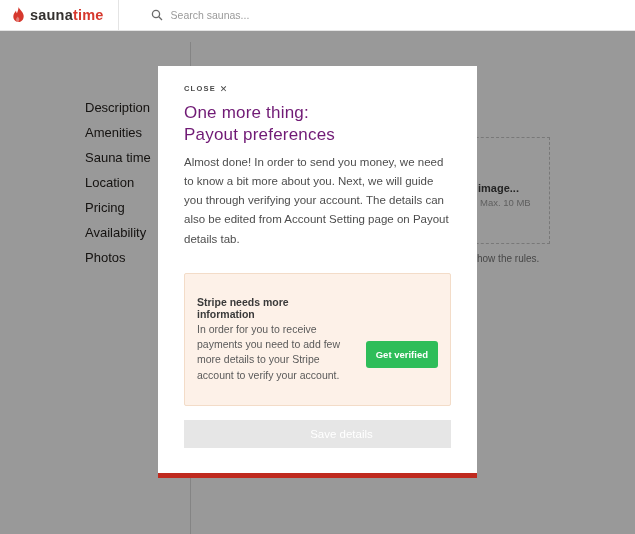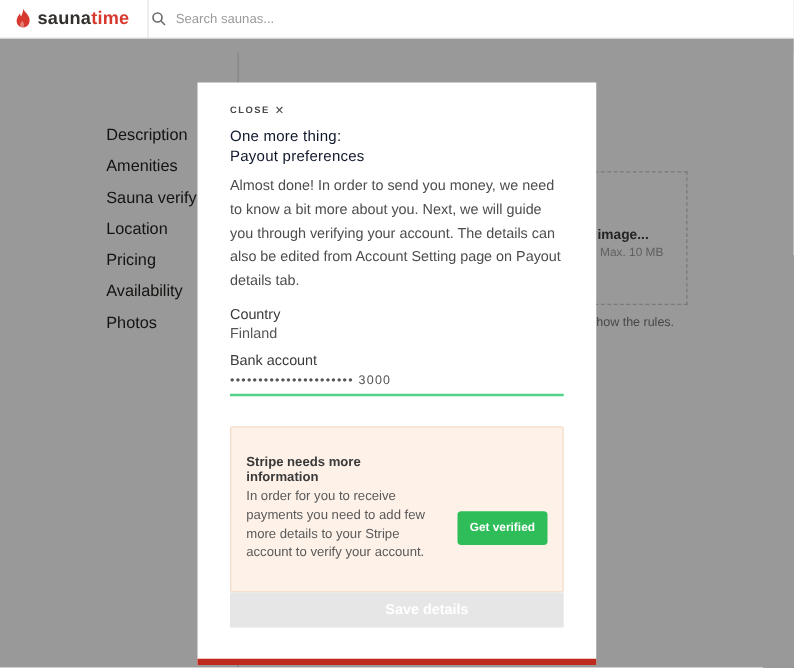--- a/index.html
+++ b/index.html
@@ -13,21 +13,21 @@
   
   .header {
     position:absolute; top:0; left:0; width:635px; height:31px;
     background:#fff; border-bottom:1px solid #e4e4e4;
     display:flex; align-items:center; z-index:30;
   }
   .brand { display:flex; align-items:center; gap:5px; padding:0 14px 0 12px; cursor:pointer; }
   .brand-text { font-size:14.5px; font-weight:700; letter-spacing:.2px; color:#33302e; }
   .brand-text .accent { color:#d6382d; }
   .header-divider { width:1px; height:31px; background:#e4e4e4; }
-  .search { display:flex; align-items:center; gap:8px; padding-left:2px; flex:1; }
+  .search { display:flex; align-items:center; gap:8px; padding-left:32px; flex:1; }
   .search input {
     border:none; outline:none; font-size:10.5px; color:#444; width:180px;
     font-family:"Liberation Sans", sans-serif;
   }
   .search input::placeholder { color:#9a9a9a; }
   .header-right { display:flex; align-items:center; gap:16px; padding-right:10px; }
   .add-sauna { color:#d6382d; font-size:10.5px; font-weight:600; cursor:pointer; }
   .inbox { color:#333; font-size:10.5px; font-weight:600; cursor:pointer; }
   .avatar {
     width:19px; height:19px; border-radius:50%; background:#d6382d;
@@ -60,21 +60,21 @@
     position:absolute; left:158px; top:66px; width:319px; z-index:50;
     background:#fff;
   }
   .modal-inner { padding:11px 26px 0 26px; }
   .close-row { text-align:left; }
   .close-btn {
     display:inline-flex; align-items:center; gap:4px; cursor:pointer;
     font-size:7.5px; font-weight:700; letter-spacing:1.2px; color:#4a4a4a;
   }
   .close-x { font-size:9px; font-weight:400; }
-  .modal-title { margin-top:7px; font-size:12px; line-height:1.32; font-weight:500; color:#0f172a; letter-spacing:.2px; }
+  .modal-title { margin-top:7px; font-size:17px; line-height:1.32; font-weight:500; color:#701a75; letter-spacing:.2px; }
   .modal-body-text { margin-top:6px; font-size:11.5px; line-height:1.67; color:#4d4d4d; }
 
   .form { margin-top:9px; }
   .field-label { font-size:11.5px; color:#3a3a3a; line-height:14px; }
   .field-value { font-size:11.5px; color:#555; line-height:15px; margin-top:1px; }
   .bank-group { margin-top:7px; }
   .bank-value {
     font-size:10px; letter-spacing:1px; color:#555; margin-top:3px;
     padding-bottom:5px; border-bottom:2px solid #52d389; width:100%;
   }
@@ -87,38 +87,38 @@
   .notice-title { font-size:10.5px; font-weight:700; color:#3a3a3a; line-height:12px; margin-bottom:2px; }
   .notice-body { font-size:10.5px; color:#5a5a5a; line-height:1.45; }
   .verify-btn {
     background:#2ebd59; color:#fff; border:none; border-radius:3px;
     font-size:9.5px; font-weight:700; padding:8px 10px; cursor:pointer; white-space:nowrap;
     font-family:"Liberation Sans", sans-serif;
     margin-top:30px;
   }
 
   .save-btn {
-    margin-top:0; width:100%; height:28px; background:#e6e6e6; border:none;
-    color:#fff; font-size:11.5px; font-weight:700; cursor:default;
+    margin-top:14px; width:100%; height:28px; background:#e6e6e6; border:none;
+    color:#fff; font-size:11.5px; font-weight:400; cursor:default;
     font-family:"Liberation Sans", sans-serif;
     padding-left:48px;
   }
   .modal-spacer { height:25px; }
   .modal-bottom-bar { height:5px; background:#bf2a1f; }
 </style>
 </head>
 <body>
 
 <div class="page">
   <div class="page-divider"></div>
 
   <nav class="sidebar">
     <div class="side-item">Description</div>
     <div class="side-item">Amenities</div>
-    <div class="side-item">Sauna verify</div>
+    <div class="side-item">Sauna time</div>
     <div class="side-item">Location</div>
     <div class="side-item">Pricing</div>
     <div class="side-item">Availability</div>
     <div class="side-item">Photos</div>
   </nav>
 
   <div class="upload-box"></div>
   <div class="upload-text-bold">image...</div>
   <div class="upload-text-limit">Max. 10 MB</div>
   <div class="caption-fragment">how the rules.</div>
@@ -153,28 +153,20 @@
       </span>
     </div>
 
     <h1 class="modal-title">
       <span>One more thing:</span><br>
       <span>Payout preferences</span>
     </h1>
 
     <p class="modal-body-text">Almost done! In order to send you money, we need to know a bit more about you. Next, we will guide you through verifying your account. The details can also be edited from Account Setting page on Payout details tab.</p>
 
-    <div class="form">
-      <div class="field-label">Country</div>
-      <div class="field-value">Finland</div>
-      <div class="bank-group">
-        <div class="field-label">Bank account</div>
-        <div class="bank-value">•••••••••••••••••••••• 3000</div>
-      </div>
-    </div>
 
     <div class="notice">
       <div class="notice-text">
         <div class="notice-title">Stripe needs more information</div>
         <div class="notice-body">In order for you to receive payments you need to add few more details to your Stripe account to verify your account.</div>
       </div>
       <button class="verify-btn">Get verified</button>
     </div>
 
     <button class="save-btn">Save details</button>

